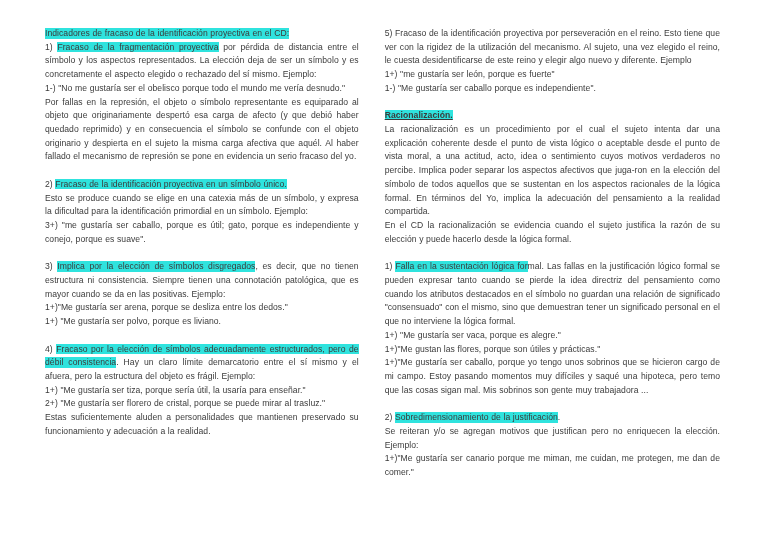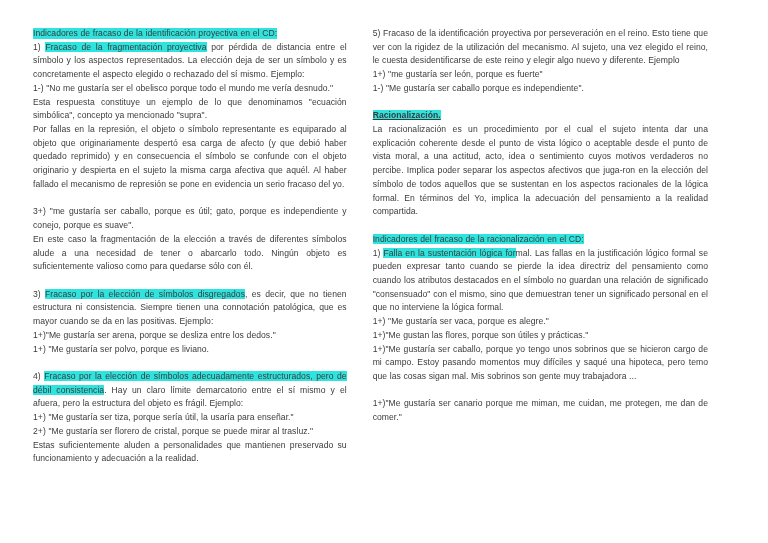--- a/index.html
+++ b/index.html
@@ -17,21 +17,21 @@
   #page {
     position: relative;
     width: 768px;
     height: 543px;
     background: #ffffff;
     box-sizing: border-box;
   }
   .columns {
     position: absolute;
     top: 27px;
-    left: 0;
+    left: 12px;
     width: 728px;
     display: flex;
     flex-direction: row;
     align-items: flex-start;
   }
   .column {
     box-sizing: border-box;
   }
   .column.left {
     width: 366px;
@@ -84,35 +84,35 @@
   <div class="columns">
 
     <div class="column left">
 
       <p class="para noj"><span class="hl">Indicadores de fracaso de la identificación proyectiva en el CD:</span></p>
 
       <p class="para"><span>1) </span><span class="hl">Fracaso de la fragmentación proyectiva</span><span> por pérdida de distancia entre el símbolo y los aspectos representados. La elección deja de ser un símbolo y es concretamente el aspecto elegido o rechazado del sí mismo. Ejemplo:</span></p>
 
       <p class="para noj">1-) "No me gustaría ser el obelisco porque todo el mundo me vería desnudo."</p>
 
-      <p class="para">Esta respuesta constituye un ejemplo de lo que denominamos "ecuación simbólica", concepto ya mencionado "supra".</p>
 
       <p class="para">Por fallas en la represión, el objeto o símbolo representante es equiparado al objeto que originariamente despertó esa carga de afecto (y que debió haber quedado reprimido) y en consecuencia el símbolo se confunde con el objeto originario y despierta en el sujeto la misma carga afectiva que aquél. Al haber fallado el mecanismo de represión se pone en evidencia un serio fracaso del yo.</p>
 
       <div class="spacer"></div>
 
+      <p class="para noj"><span>2) </span><span class="hl">Fracaso de la identificación proyectiva en un símbolo único.</span></p>
 
+      <p class="para">Esto se produce cuando se elige en una catexia más de un símbolo, y expresa la dificultad para la identificación primordial en un símbolo. Ejemplo:</p>
 
       <p class="para">3+) "me gustaría ser caballo, porque es útil; gato, porque es independiente y conejo, porque es suave".</p>
 
-      <p class="para">En este caso la fragmentación de la elección a través de diferentes símbolos alude a una necesidad de tener o abarcarlo todo. Ningún objeto es suficientemente valioso como para quedarse sólo con él.</p>
 
       <div class="spacer"></div>
 
-      <p class="para"><span>3) </span><span class="hl">Fracaso por la elección de símbolos disgregados</span><span>, es decir, que no tienen estructura ni consistencia. Siempre tienen una connotación patológica, que es mayor cuando se da en las positivas. Ejemplo:</span></p>
+      <p class="para"><span>3) </span><span class="hl">Implica por la elección de símbolos disgregados</span><span>, es decir, que no tienen estructura ni consistencia. Siempre tienen una connotación patológica, que es mayor cuando se da en las positivas. Ejemplo:</span></p>
 
       <p class="para noj">1+)"Me gustaría ser arena, porque se desliza entre los dedos."</p>
 
       <p class="para noj">1+) "Me gustaría ser polvo, porque es liviano.</p>
 
       <div class="spacer"></div>
 
       <p class="para"><span>4) </span><span class="hl">Fracaso por la elección de símbolos adecuadamente estructurados, pero de débil consistencia</span><span>. Hay un claro límite demarcatorio entre el sí mismo y el afuera, pero la estructura del objeto es frágil. Ejemplo:</span></p>
 
       <p class="para noj">1+) "Me gustaría ser tiza, porque sería útil, la usaría para enseñar."</p>
@@ -130,35 +130,37 @@
       <p class="para noj">1+) "me gustaría ser león, porque es fuerte"</p>
 
       <p class="para noj">1-) "Me gustaría ser caballo porque es independiente".</p>
 
       <div class="spacer"></div>
 
       <p class="para noj"><span class="hl-bold">Racionalización.</span></p>
 
       <p class="para">La racionalización es un procedimiento por el cual el sujeto intenta dar una explicación coherente desde el punto de vista lógico o aceptable desde el punto de vista moral, a una actitud, acto, idea o sentimiento cuyos motivos verdaderos no percibe. Implica poder separar los aspectos afectivos que juga-ron en la elección del símbolo de todos aquellos que se sustentan en los aspectos racionales de la lógica formal. En términos del Yo, implica la adecuación del pensamiento a la realidad compartida.</p>
 
+      <p class="para">En el CD la racionalización se evidencia cuando el sujeto justifica la razón de su elección y puede hacerlo desde la lógica formal.</p>
 
       <div class="spacer"></div>
 
-      <p class="para noj"><span class="hl">Indicadores del fracaso de la racionalización en el CD:</span></p>
 
       <p class="para"><span>1) </span><span class="hl">Falla en la sustentación lógica for</span><span>mal. Las fallas en la justificación lógico formal se pueden expresar tanto cuando se pierde la idea directriz del pensamiento como cuando los atributos destacados en el símbolo no guardan una relación de significado "consensuado" con el mismo, sino que demuestran tener un significado personal en el que no interviene la lógica formal.</span></p>
 
       <p class="para noj">1+) "Me gustaría ser vaca, porque es alegre."</p>
 
       <p class="para noj">1+)"Me gustan las flores, porque son útiles y prácticas."</p>
 
       <p class="para">1+)"Me gustaría ser caballo, porque yo tengo unos sobrinos que se hicieron cargo de mi campo. Estoy pasando momentos muy difíciles y saqué una hipoteca, pero temo que las cosas sigan mal. Mis sobrinos son gente muy trabajadora ...</p>
 
       <div class="spacer"></div>
 
+      <p class="para noj"><span>2) </span><span class="hl">Sobredimensionamiento de la justificación</span><span>.</span></p>
 
+      <p class="para">Se reiteran y/o se agregan motivos que justifican pero no enriquecen la elección. Ejemplo:</p>
 
       <p class="para">1+)"Me gustaría ser canario porque me miman, me cuidan, me protegen, me dan de comer."</p>
 
     </div>
 
   </div>
 </div>
 
 </body></html>

